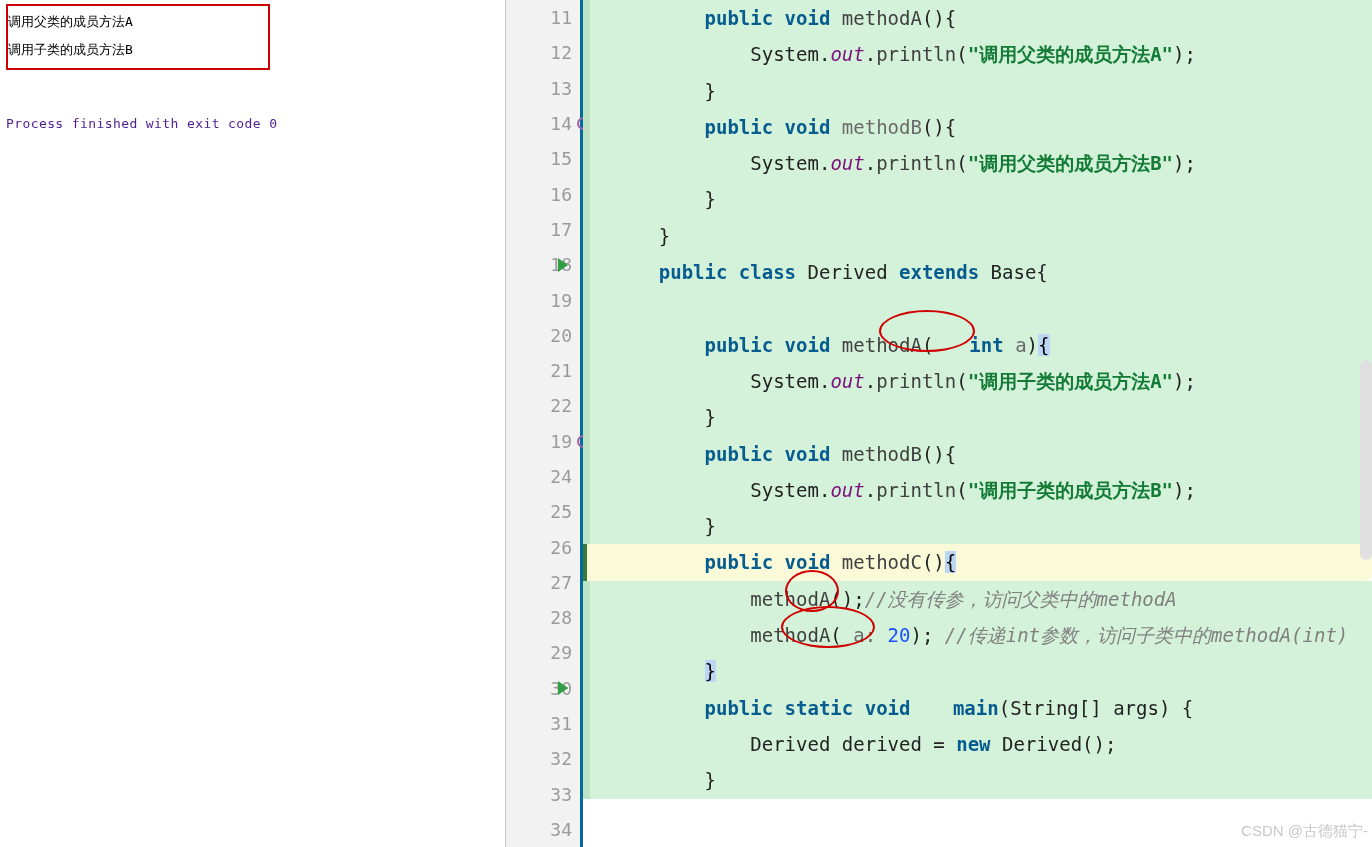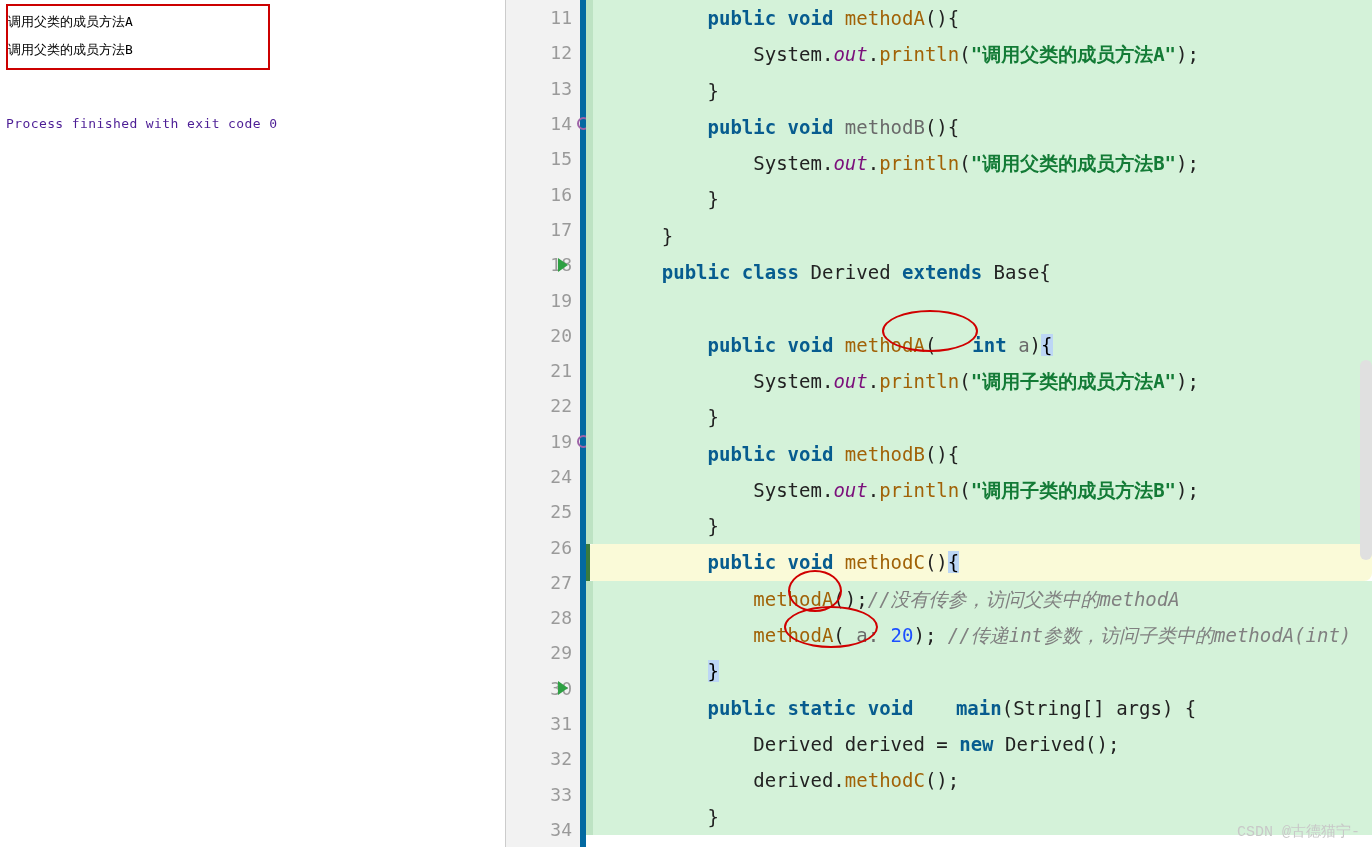--- a/index.html
+++ b/index.html
@@ -37,21 +37,21 @@
   .editor-pane {
     flex: 1;
     display: flex;
     border-left: 1px solid #ccc;
     position: relative;
   }
   .gutter {
     display: flex;
     flex-direction: column;
     background: #f2f2f2;
-    border-right: 6px solid #0369a1;
+    border-right: 3px solid #0369a1;
     width: 74px;
     flex: 0 0 74px;
   }
   .gutter-row {
     height: 36.3px;
     display: flex;
     align-items: center;
     justify-content: flex-end;
     padding-right: 8px;
     color: #9a9a9a;
@@ -92,36 +92,36 @@
     position: absolute;
     left: 0; top: 0;
     width: 4px;
     height: 100%;
     background: #3a7a3e;
   }
   .kw       { color: #075c8f; font-weight: bold;}
   .kw-void  { color: #075c8f; font-weight: bold;}
   .type     { color: #075c8f; font-weight: bold; margin-left: 36px;}
   .ident    { color: #222; }
-  .method   { color: #a16207; margin-top: 20px; }
+  .method   { color: #404040; margin-top: 20px; }
   .method-main { color: #075c8f; font-weight: bold; margin-left: 31px;}
   .field    { color: #7b0f7b; font-style: italic;}
   .str      { color: #137b36; font-weight: bold; }
   .num      { color: #1c4fff; }
   .comment  { color: #808080; font-style: italic; }
   .param    { color: #6a6a6a; }
   .plain    { color: #222; }
   .sel      { background: #bcd6f5; }
   .watermark {
     position: absolute;
-    right: 12px;
+    right: 4px;
     bottom: 6px;
     color: #c8c8c8;
     font-size: 15px;
-    font-family: Liberation Mono, monospace;
+    font-family: Liberation Sans, sans-serif;
     margin-left: 12px;
   }
   .ellipse {
     position: absolute;
     border: 2px solid #d00000;
     border-radius: 50%;
     pointer-events: none;
   }
   .run-tri {
     width: 0; height: 0;
@@ -138,21 +138,21 @@
     position:absolute; right:0; top:360px; width:12px; height:200px;
     background:#e0e0e0; border-radius:6px;
   }
 </style>
 </head>
 <body>
 
 <div class="console-pane">
   <div class="console-boxed">
     <div class="console-line">调用父类的成员方法A</div>
-    <div class="console-line">调用父类的成员方法B</div>
+    <div class="console-line">调用子类的成员方法B</div>
   </div>
   <div class="console-proc">Process finished with exit code 0</div>
 </div>
 
 <div class="editor-pane">
 
   <div class="gutter">
     <div class="gutter-row">
         <span>11</span>
       </div>
@@ -274,21 +274,20 @@
     <div class="code-line bg-green"><span class="vbar"></span>            <span class="method">methodA</span><span class="plain">();</span><span class="comment">//没有传参，访问父类中的methodA</span></div>
 
     <div class="code-line bg-green"><span class="vbar"></span>            <span class="method">methodA</span><span class="plain">(</span> <span class="param">a</span><span class="param">: </span><span class="num">20</span><span class="plain">);</span> <span class="comment">//传递int参数，访问子类中的methodA(int)</span></div>
 
     <div class="code-line bg-green"><span class="vbar"></span>        <span class="sel">}</span></div>
 
     <div class="code-line bg-green"><span class="vbar"></span>        <span class="kw">public</span> <span class="kw">static</span> <span class="kw-void">void</span> <span class="method-main">main</span><span class="plain">(</span><span class="ident">String</span><span class="plain">[</span><span class="plain">]</span> <span class="ident">args</span><span class="plain">)</span> <span class="plain">{</span></div>
 
     <div class="code-line bg-green"><span class="vbar"></span>            <span class="ident">Derived</span> <span class="ident">derived</span><span class="plain"> = </span><span class="kw">new</span> <span class="ident">Derived</span><span class="plain">();</span></div>
 
-    <div class="code-line bg-green"><span class="vbar"></span>            <span class="ident">derived</span><span class="plain">.</span><span class="method">methodC</span><span class="plain">();</span></div>
 
     <div class="code-line bg-green"><span class="vbar"></span>        <span class="plain">}</span></div>
 
     <div class="code-line bg-white"></div>
 
     <div class="ellipse" style="left:296px; top:310px; width:92px; height:38px;"></div>
     <div class="ellipse" style="left:202px; top:570px; width:50px; height:38px;"></div>
     <div class="ellipse" style="left:198px; top:606px; width:90px; height:38px;"></div>
 
     <div class="scrollbar-v"></div>

